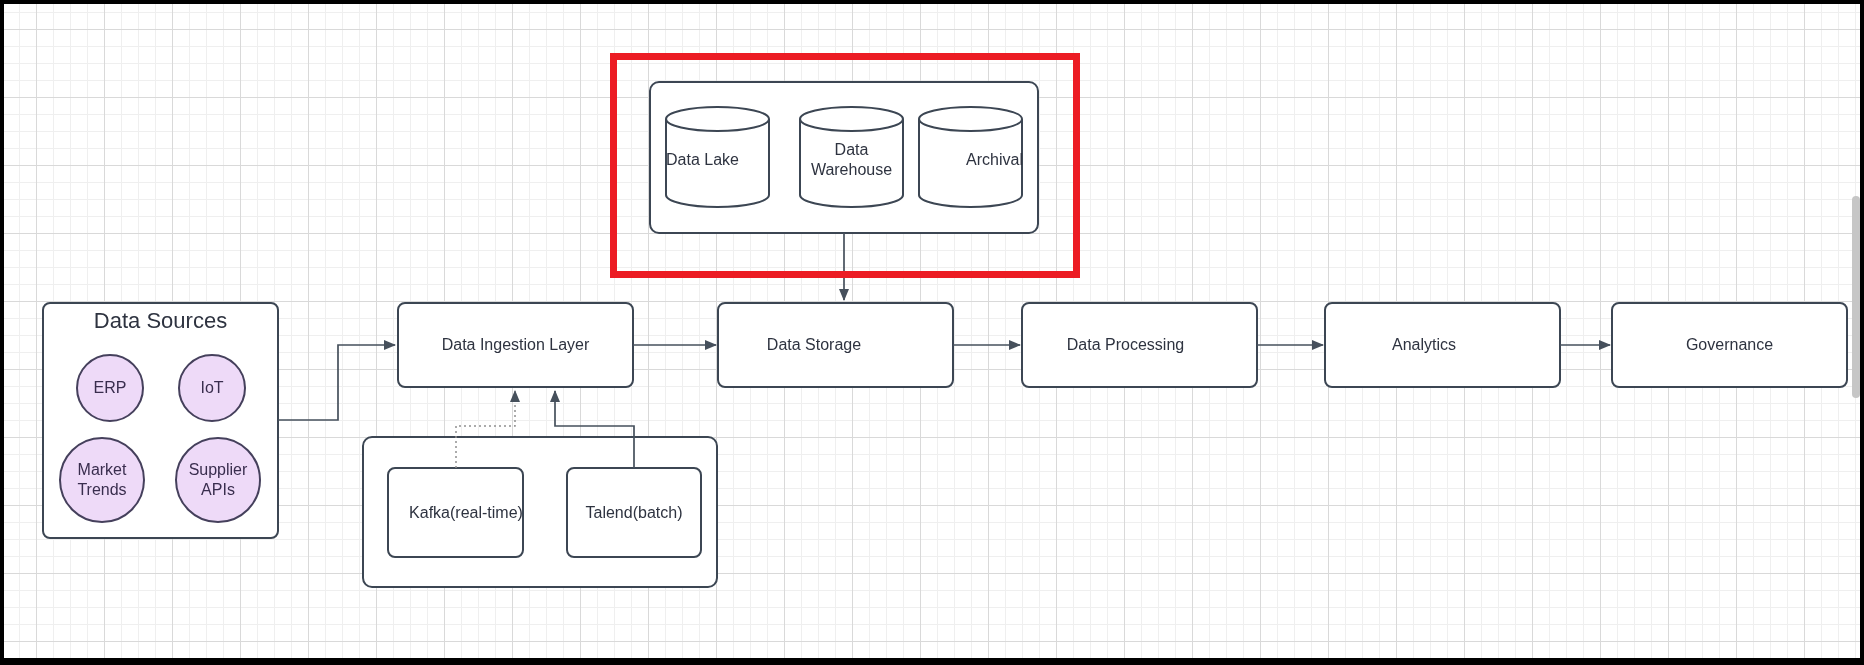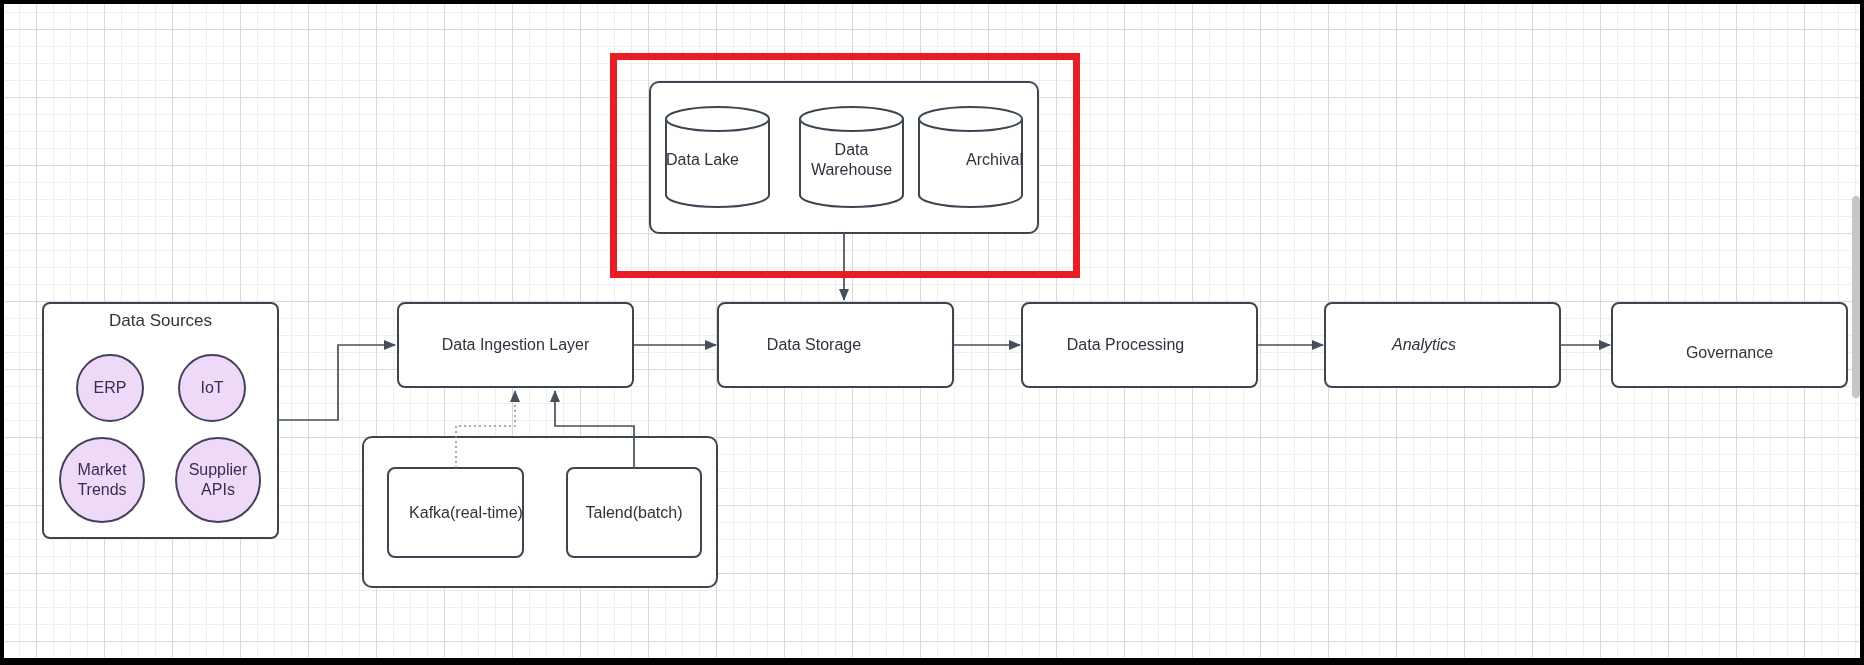--- a/index.html
+++ b/index.html
@@ -14,21 +14,21 @@
       linear-gradient(to bottom,#efefef 1px,transparent 1px);
     background-size:68px 68px,68px 68px,17px 17px,17px 17px;
     background-position:36px 0,0 29px,2px 0,0 12px;
   }
   svg.layer{position:absolute;left:0;top:0;}
   .lbl{
     position:absolute;display:flex;align-items:center;justify-content:center;
     text-align:center;font-size:16px;line-height:1.22;color:#2e3340;
     pointer-events:none;white-space:normal;
   }
-  .lbl.title{font-size:17px;}
+  .lbl.title{font-size:22px;}
   .lbl.circle-text{color:#392d4e;}
   .wborder{position:absolute;background:#000;}
   .scroll-thumb{
     position:absolute;left:1852px;top:196px;width:8px;height:202px;
     background:#c6c6c6;border-radius:4px;
   }
 </style>
 </head>
 <body>
 
@@ -87,22 +87,22 @@
   <div class="lbl title" style="left:43px;top:306px;width:235px;height:30px;">Data Sources</div>
 
   <div class="lbl circle-text" style="left:77px;top:355px;width:66px;height:66px;">ERP</div>
   <div class="lbl circle-text" style="left:179px;top:355px;width:66px;height:66px;">IoT</div>
   <div class="lbl circle-text" style="left:60px;top:438px;width:84px;height:84px;">Market Trends</div>
   <div class="lbl" style="left:398px;top:303px;width:235px;height:84px;">Data Ingestion Layer</div>
 
   <div class="lbl circle-text" style="left:176px;top:438px;width:84px;height:84px;">Supplier APIs</div>
   <div class="lbl" style="left:718px;top:303px;width:192px;height:84px;">Data Storage</div>
   <div class="lbl" style="left:1022px;top:303px;width:207px;height:84px;">Data Processing</div>
-  <div class="lbl" style="left:1325px;top:303px;width:198px;height:84px;font-style:italic;">Analytics</div>
-  <div class="lbl" style="left:1612px;top:303px;width:235px;height:84px;margin-top:8px;">Governance</div>
+  <div class="lbl" style="left:1325px;top:303px;width:198px;height:84px;">Analytics</div>
+  <div class="lbl" style="left:1612px;top:303px;width:235px;height:84px;">Governance</div>
 
   <div class="lbl" style="left:388px;top:468px;width:156px;height:89px;">Kafka(real-time)</div>
   <div class="lbl" style="left:567px;top:468px;width:134px;height:89px;border-radius:30px;">Talend(batch)</div>
 
   <div class="lbl" style="left:651px;top:127px;width:103px;height:66px;">Data Lake</div>
   <div class="lbl" style="left:800px;top:125px;width:103px;height:70px;">Data Warehouse</div>
   <div class="lbl" style="left:919px;top:127px;width:103px;height:66px;margin-left:24px;">Archival</div>
 
   <div class="scroll-thumb"></div>
 

